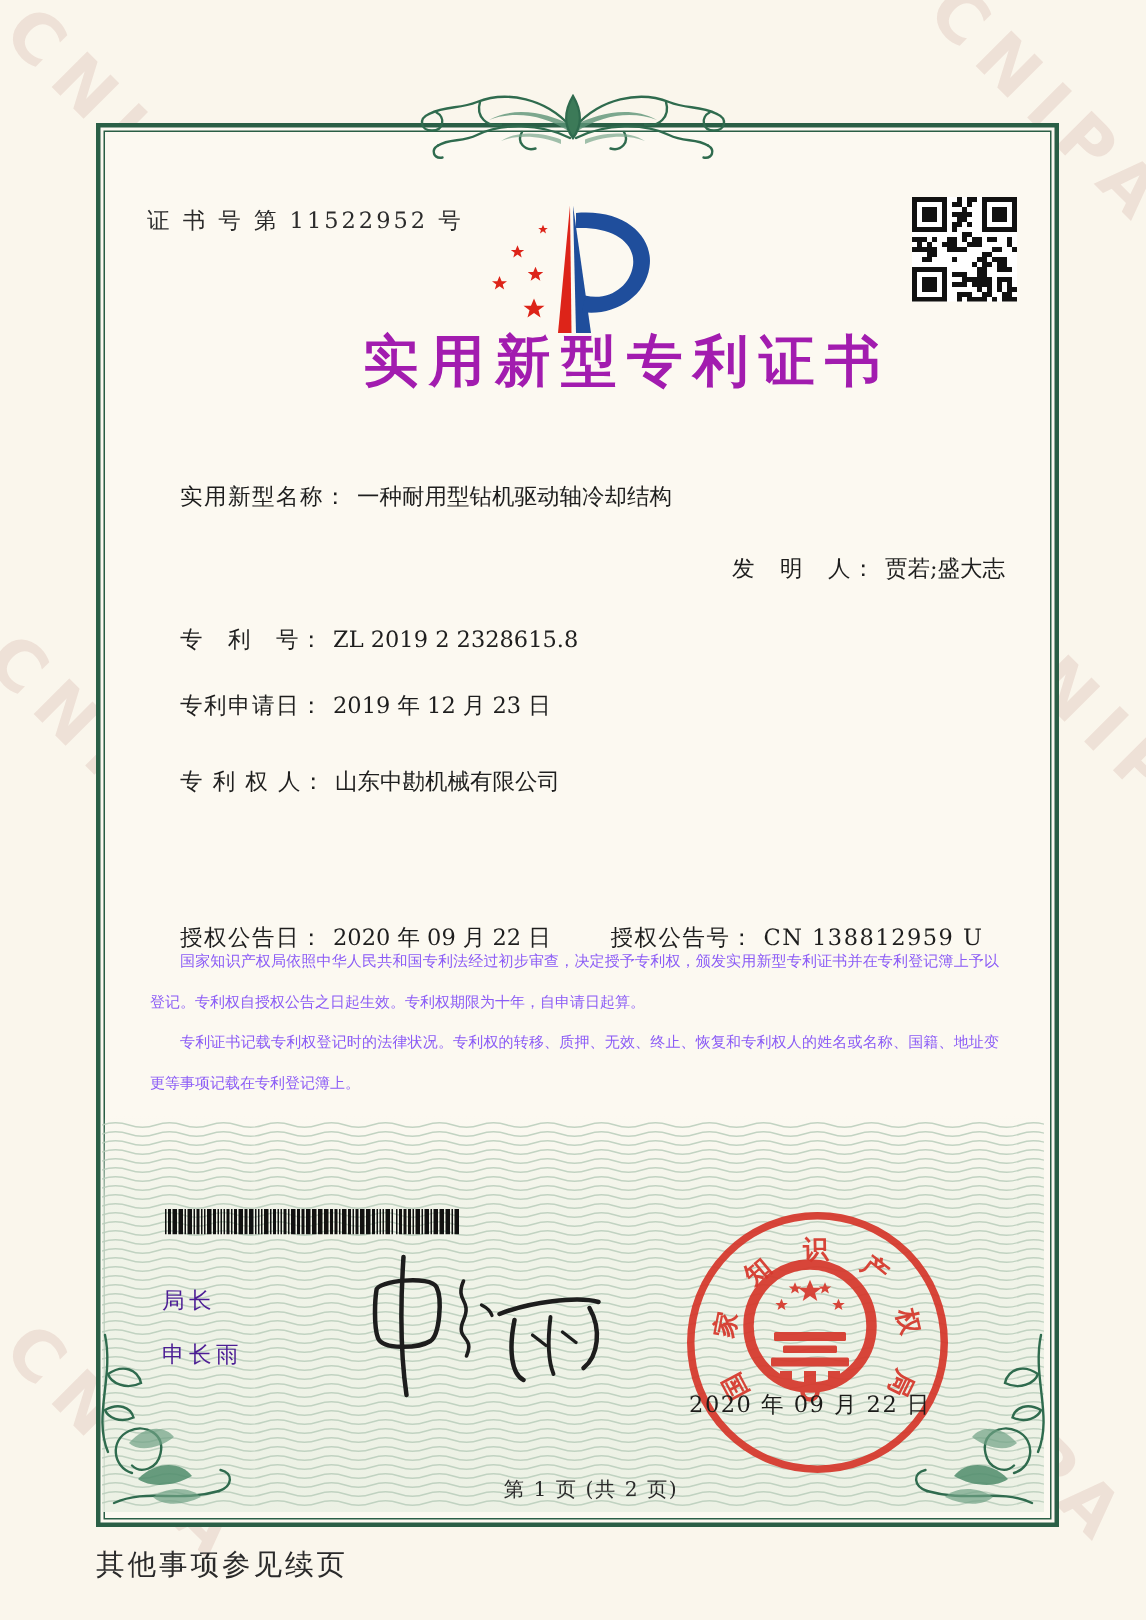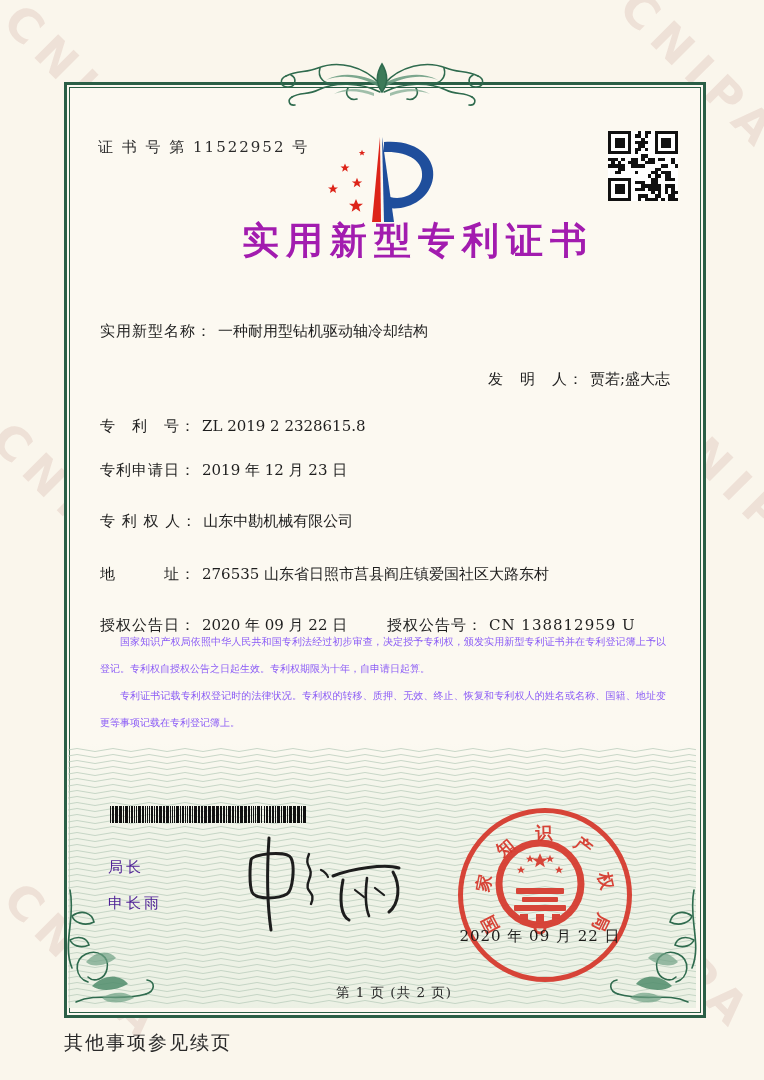--- a/index.html
+++ b/index.html
@@ -18,21 +18,21 @@
 
   .abs{position:absolute;}
 
   .certno{left:98px;top:138px;font-size:15px;letter-spacing:2px;color:#2b2b2b;}
 
   .title{left:64px;top:216px;width:636px;text-align:center;font-size:37px;font-weight:bold;
          letter-spacing:7px;color:#a21caf;margin-left:36px;}
 
   .fields{left:100px;top:0;width:570px;height:660px;}
   .frow{position:absolute;left:0;width:570px;font-size:15px;color:#222;white-space:nowrap;}
-  .flabel{letter-spacing:1px;color:#1e1e1e;}
+  .flabel{letter-spacing:1px;color:#1e1e1e;margin-left:20px;}
   .fvalue{margin-left:6px;color:#1e1e1e;}
   .fcol2{position:absolute;left:287px;}
 
   .paras{left:100px;top:628px;width:566px;font-size:10px;line-height:27px;color:#8b5cf6;
          text-align:justify;}
   .paras p{margin:0;text-indent:2em;}
 
   .bar-label{font-family:"DejaVu Sans","Liberation Sans",sans-serif;font-size:15px;
              letter-spacing:3px;color:#4c1d95;}
 
@@ -312,21 +312,20 @@
   </svg>
 
   <div class="abs title">实用新型专利证书</div>
 
   <div class="abs fields" id="fields">
       <div class="frow" style="top: 322px;"><span class="flabel">实用新型名称：</span><span class="fvalue">一种耐用型钻机驱动轴冷却结构</span></div>
       <div class="frow" style="top: 370px; text-align: right;"><span class="flabel">发　明　人：</span><span class="fvalue">贾若;盛大志</span></div>
       <div class="frow" style="top: 417px;"><span class="flabel">专　利　号：</span><span class="fvalue">ZL 2019 2 2328615.8</span></div>
       <div class="frow" style="top: 461px;"><span class="flabel">专利申请日：</span><span class="fvalue">2019 年 12 月 23 日</span></div>
       <div class="frow" style="top: 512px;"><span class="flabel">专 利 权 人：</span><span class="fvalue">山东中勘机械有限公司</span></div>
-      <div class="frow" style="top: 565px;"><span class="flabel">地　　　址：</span><span class="fvalue">276535 山东省日照市莒县阎庄镇爱国社区大路东村</span></div>
       <div class="frow" style="top: 616px;"><span class="flabel">授权公告日：</span><span class="fvalue">2020 年 09 月 22 日</span><span class="flabel fcol2">授权公告号：<span class="fvalue">CN 138812959 U</span></span></div>
     </div>
 
   <div class="abs paras">
     <p>国家知识产权局依照中华人民共和国专利法经过初步审查，决定授予专利权，颁发实用新型专利证书并在专利登记簿上予以登记。专利权自授权公告之日起生效。专利权期限为十年，自申请日起算。</p>
     <p>专利证书记载专利权登记时的法律状况。专利权的转移、质押、无效、终止、恢复和专利权人的姓名或名称、国籍、地址变更等事项记载在专利登记簿上。</p>
   </div>
 
   <svg class="abs" id="barcode" style="left:110px;top:806px" width="198" height="17" viewBox="0 0 198 17">
       <rect x="0" y="0" width="1" height="17" fill="#111"></rect>

